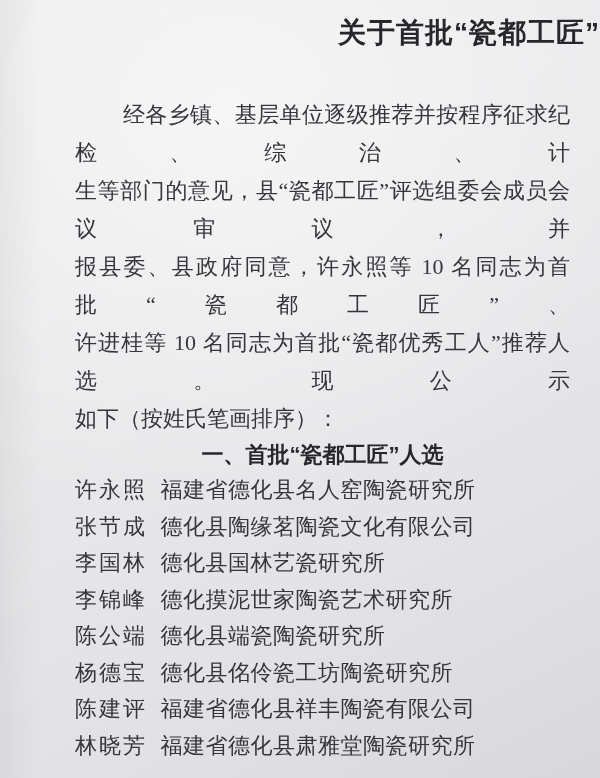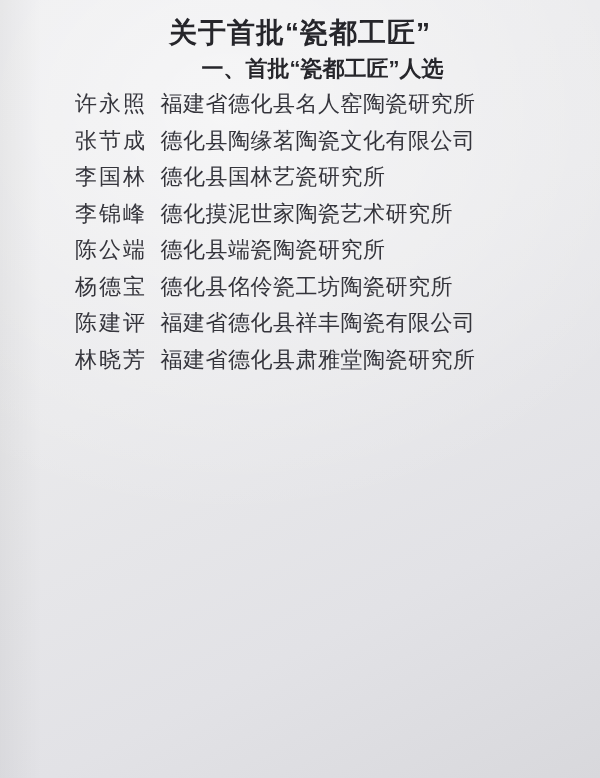--- a/index.html
+++ b/index.html
@@ -14,21 +14,21 @@
     overflow: hidden;
     background:
       linear-gradient(90deg, rgba(0,0,0,0.045) 0%, rgba(0,0,0,0) 7%),
       radial-gradient(130% 85% at 38% 14%, rgba(255,255,255,0.55) 0%, rgba(255,255,255,0) 62%),
       linear-gradient(153deg, #ececee 0%, #e9e9eb 42%, #e2e2e6 74%, #d8d8dc 100%);
     color: #35353c;
   }
   .doc-title {
     margin: 0;
     padding-top: 14px;
-    text-align: center;
+    text-align: right;
     font-family: "Liberation Sans", "DejaVu Sans", sans-serif;
     font-weight: 700;
     font-size: 28px;
     line-height: 38px;
     color: #26262b;
     letter-spacing: 1px;
   }
   .intro {
     margin: 44px 30px 0 75px;
     font-size: 22px;
@@ -65,20 +65,27 @@
 </style>
 </head>
 <body>
 
 <div class="paper">
 
   <h1 class="doc-title">
     <div>关于首批“瓷都工匠”</div>
   </h1>
 
+  <div class="intro">
+    <div class="intro-line first">经各乡镇、基层单位逐级推荐并按程序征求纪检、综治、计</div>
+    <div class="intro-line">生等部门的意见，县“瓷都工匠”评选组委会成员会议审议，并</div>
+    <div class="intro-line">报县委、县政府同意，许永照等 10 名同志为首批“瓷都工匠”、</div>
+    <div class="intro-line">许进桂等 10 名同志为首批“瓷都优秀工人”推荐人选。现公示</div>
+    <div class="intro-line last">如下（按姓氏笔画排序）：</div>
+  </div>
 
   <div>
     <div class="sec-heading">一、首批“瓷都工匠”人选</div>
 
     <div class="entry-row">
       <span class="entry-name">许永照</span>
       <span class="entry-org">福建省德化县名人窑陶瓷研究所</span>
     </div>
     <div class="entry-row">
       <span class="entry-name">张节成</span>

